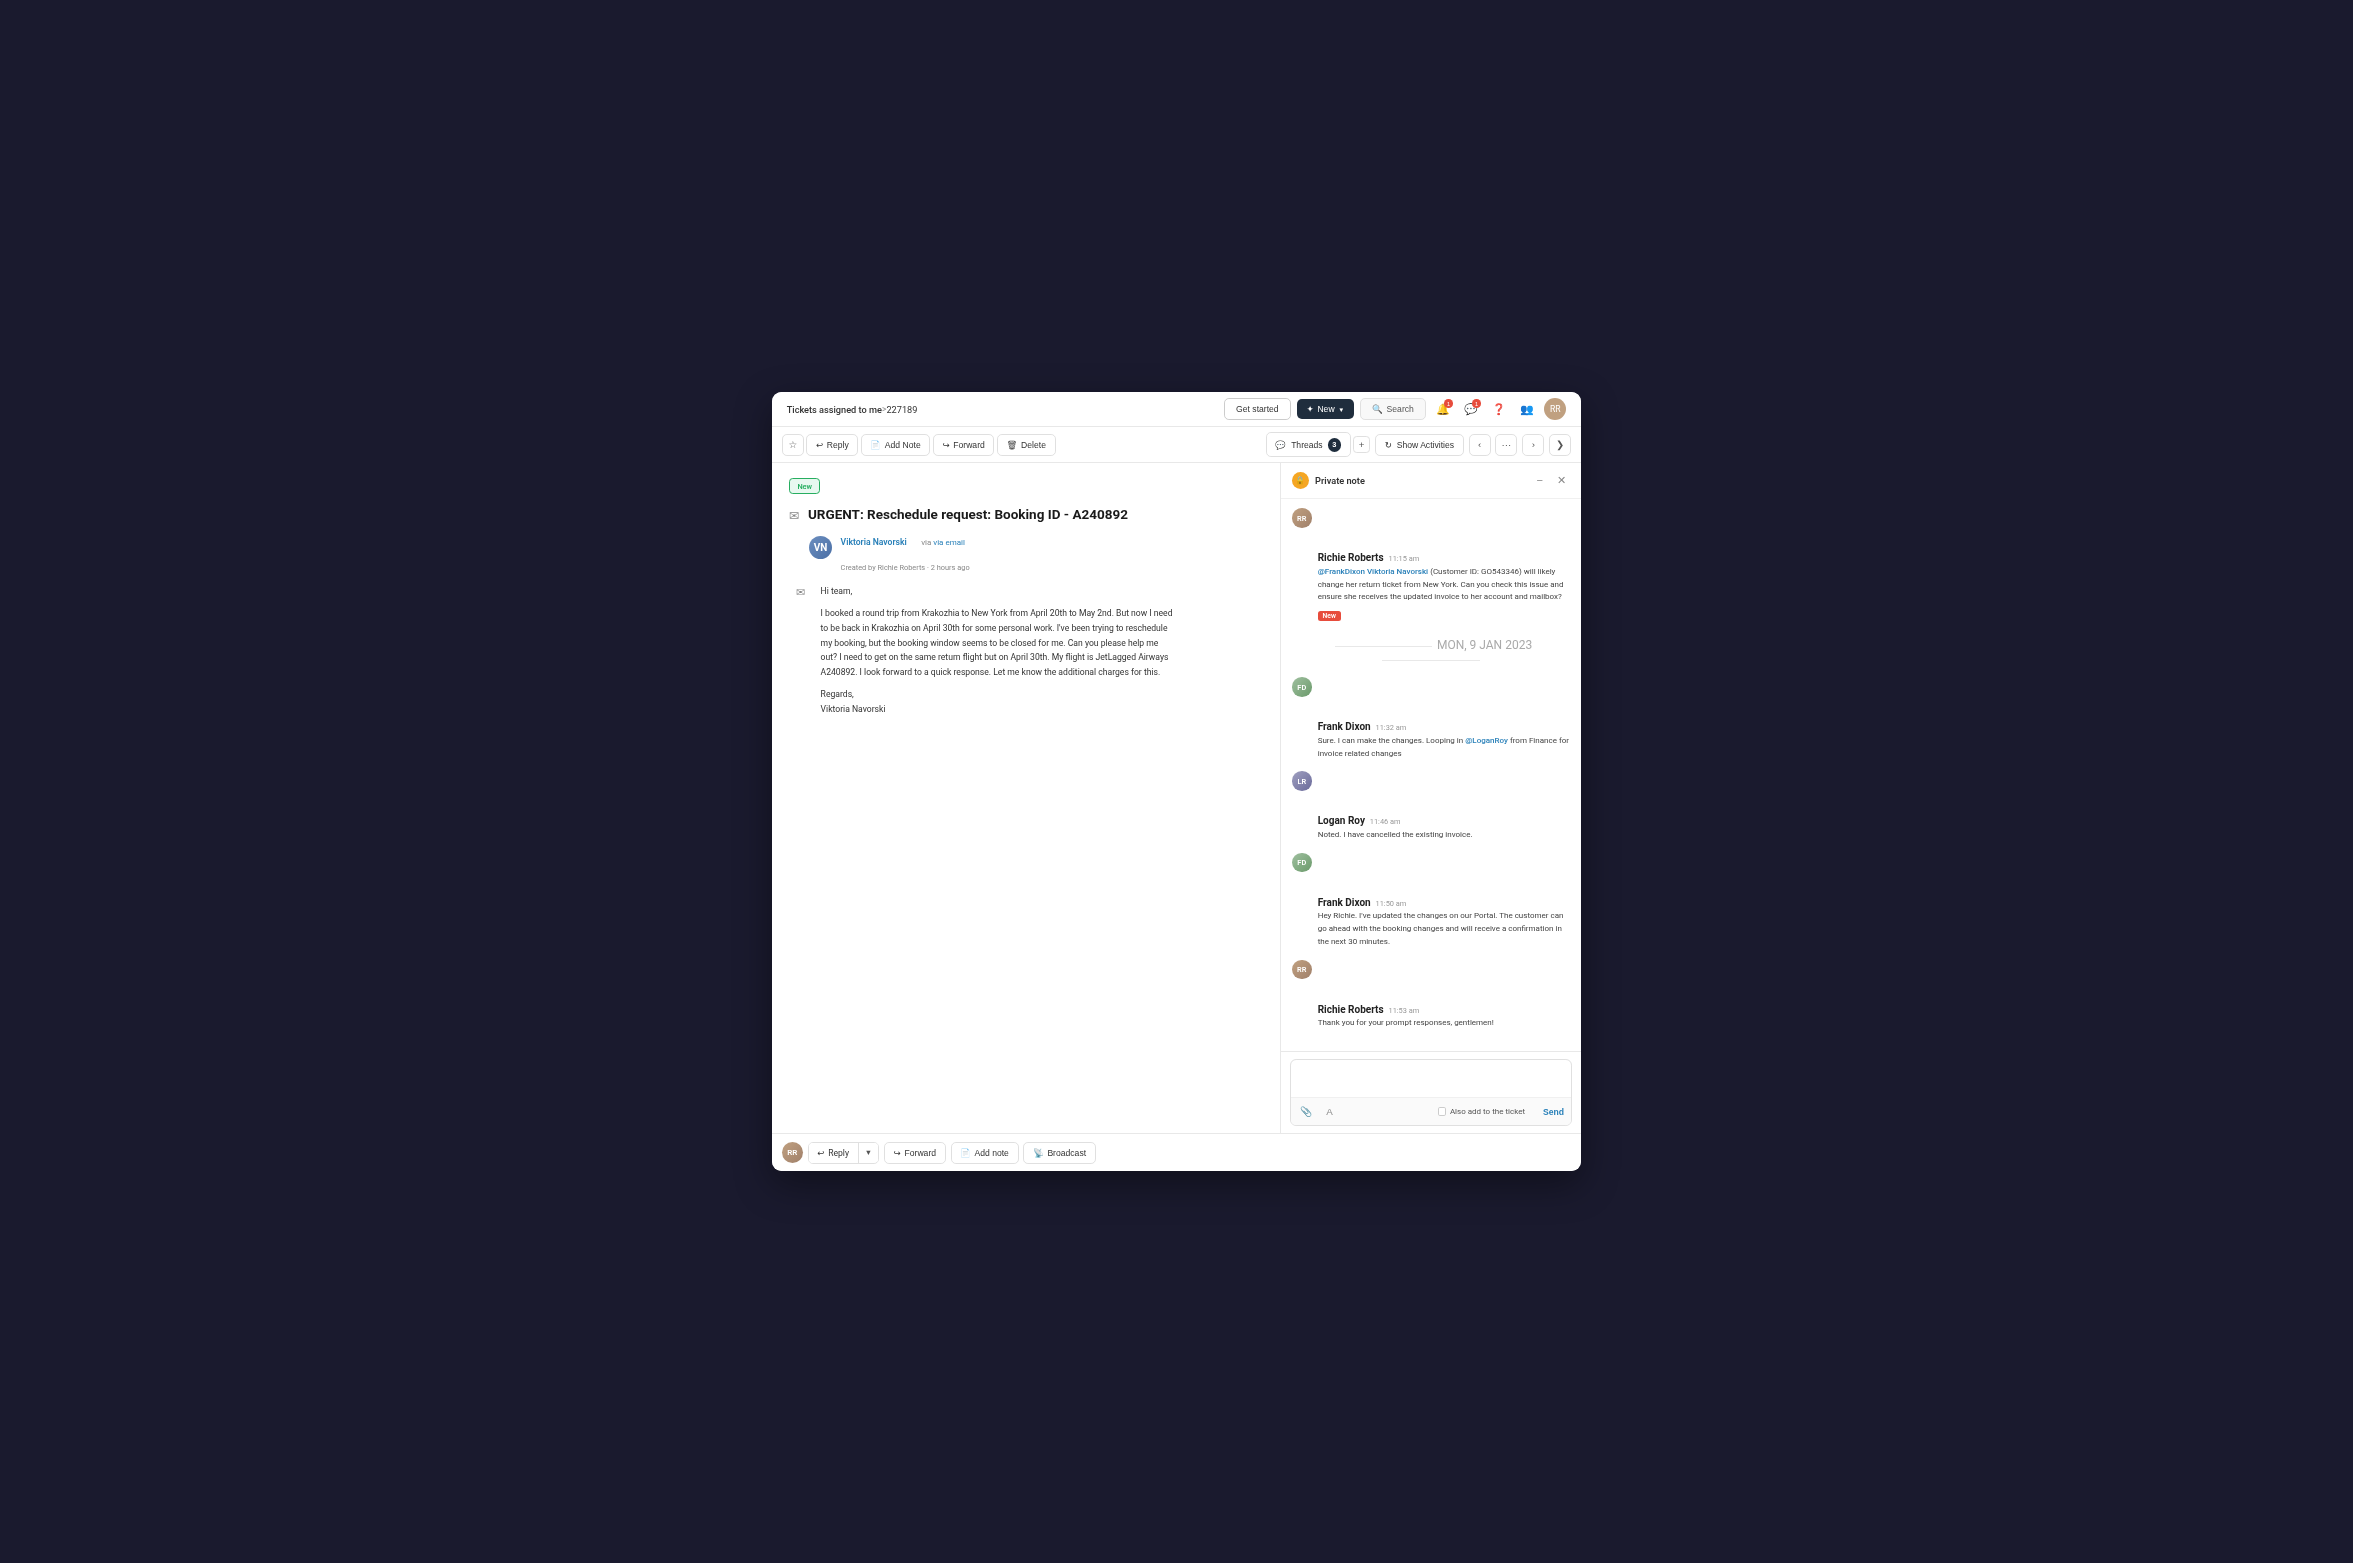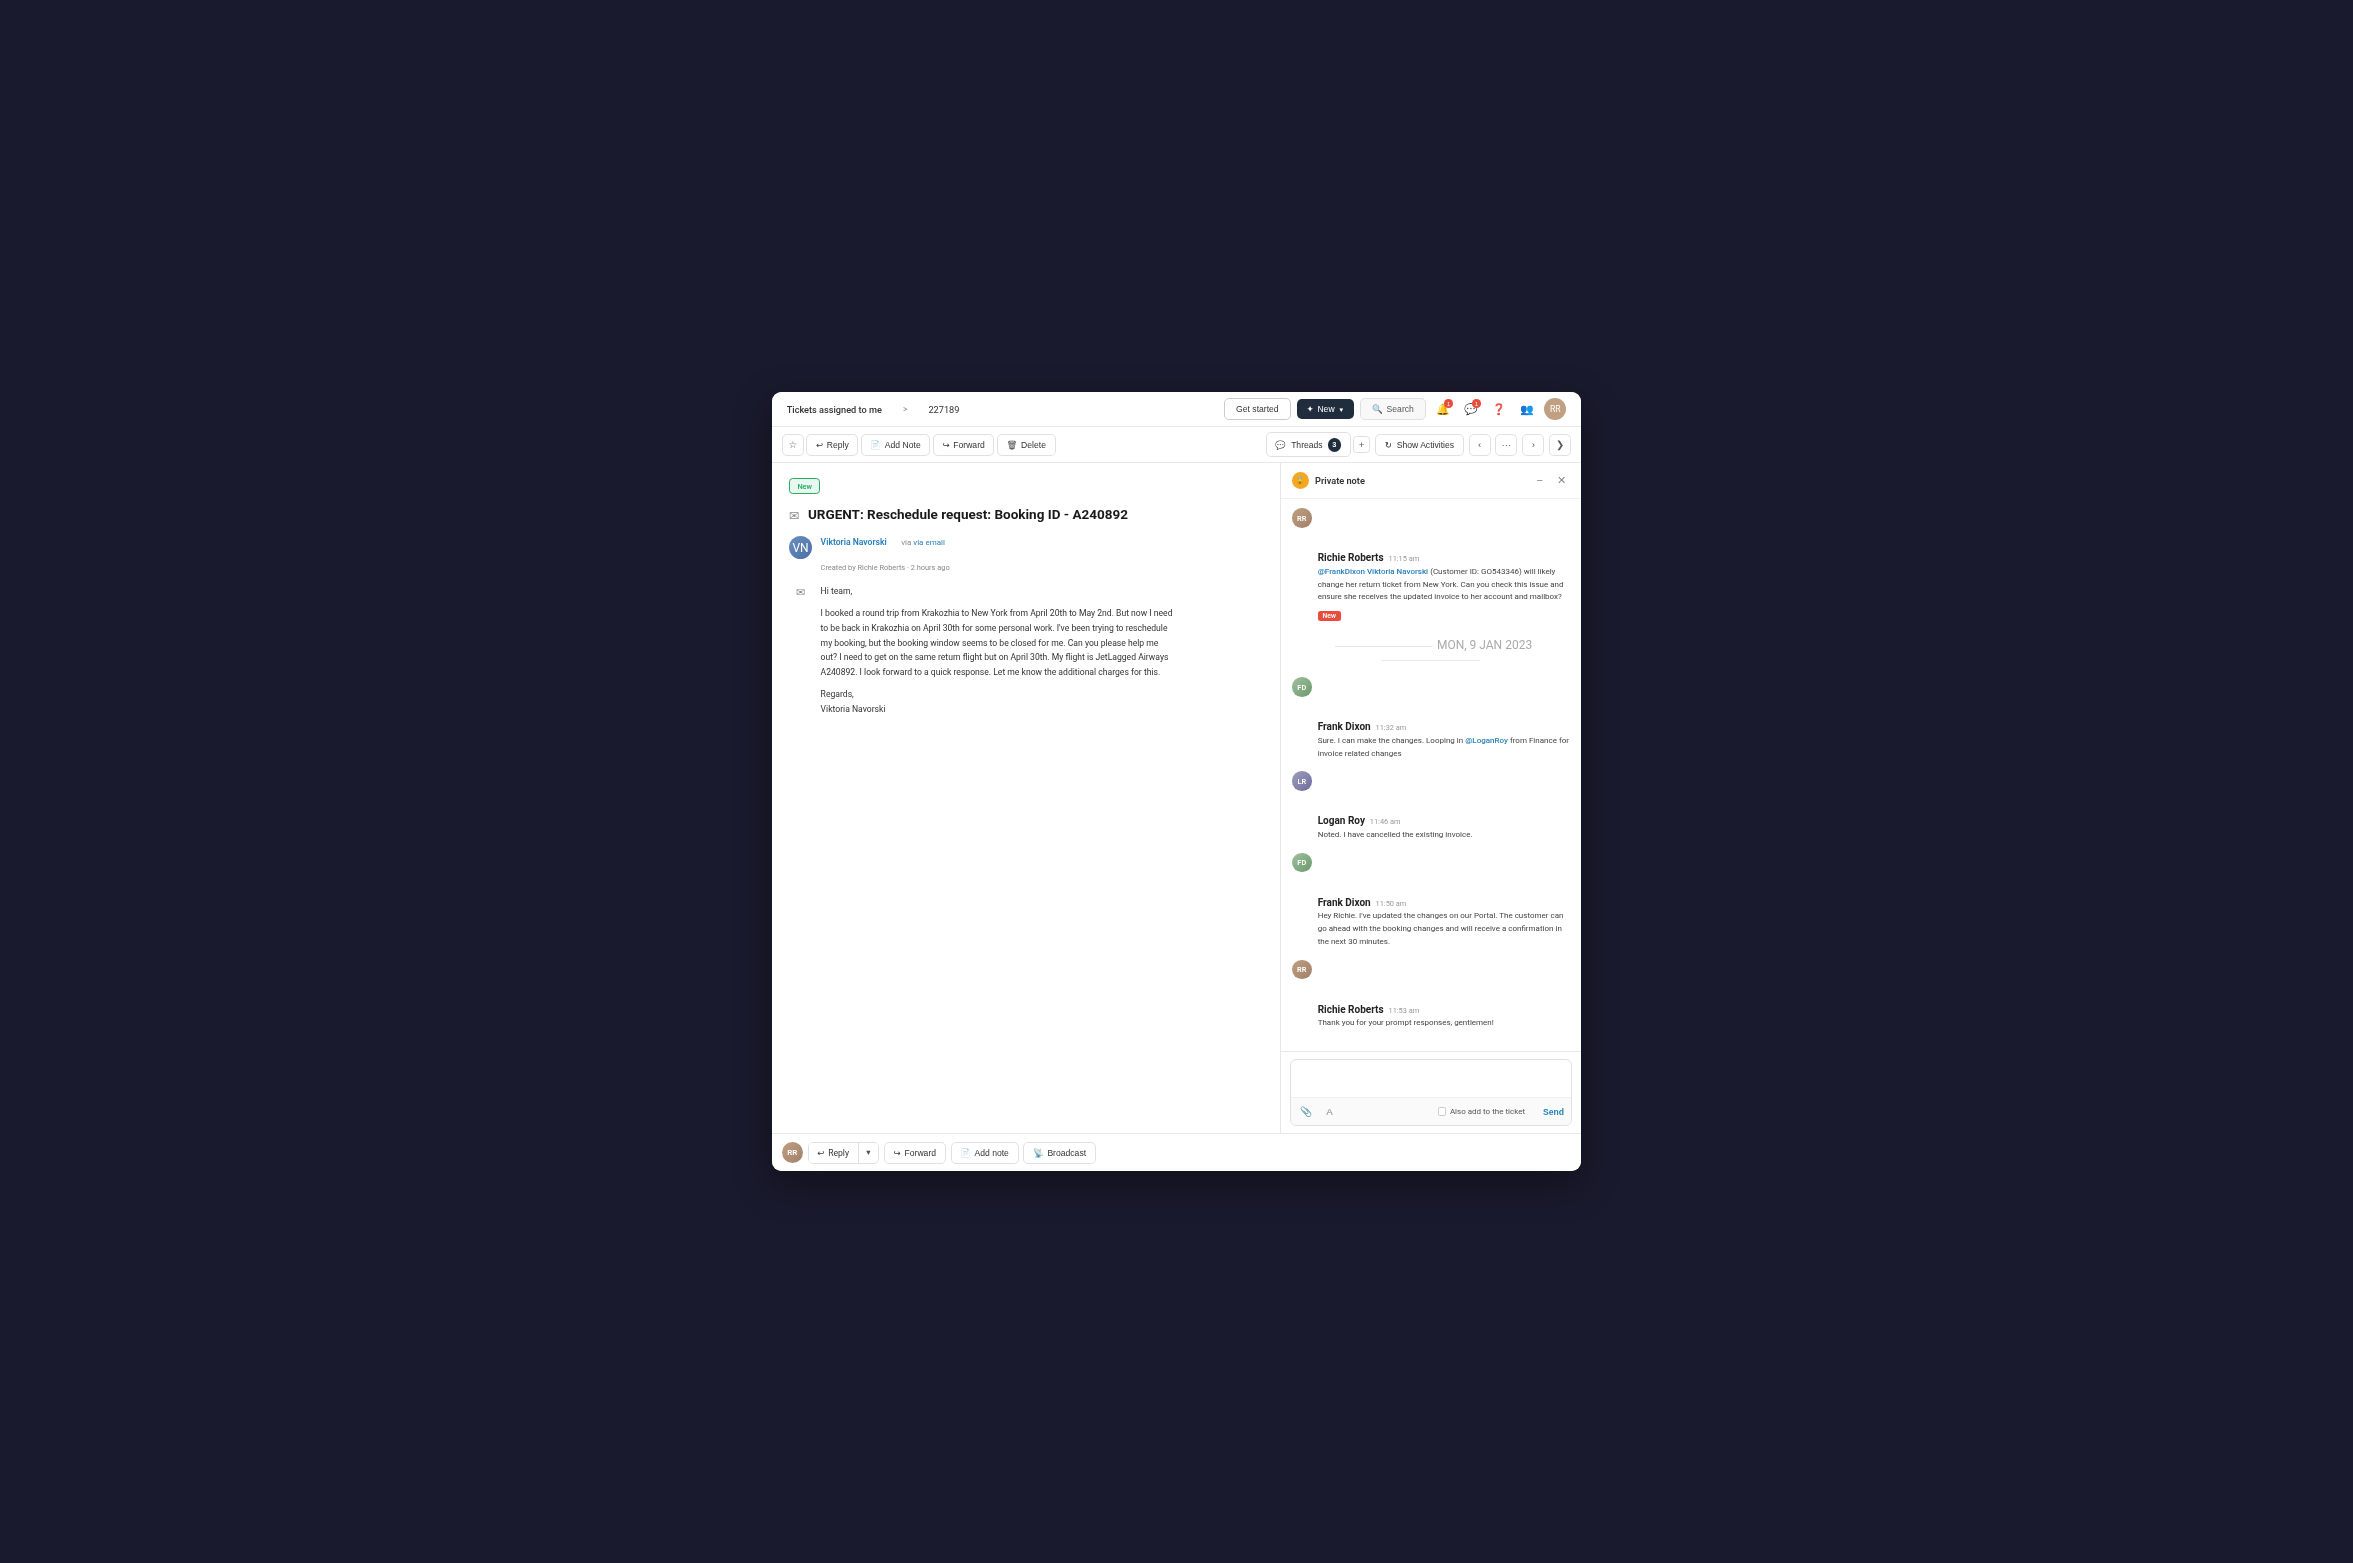--- a/index.html
+++ b/index.html
@@ -28,21 +28,21 @@
       display: flex;
       align-items: center;
       justify-content: space-between;
       padding: 6.1px 14.7px;
       border-bottom: 0.6px solid #e8e8e8;
       background: #fff;
     }
     .breadcrumb {
       display: flex;
       align-items: flex-start;
-      gap: 21px;
+      gap: 0;
       font-size: 9.2px;
       color: #333;
       font-weight: 500;
     }
     .breadcrumb .sep { color: #999; font-size: 8.6px; }
     .breadcrumb .ticket-num { color: #333; font-weight: 400; }
     .nav-right {
       display: flex;
       align-items: center;
       gap: 6.1px;
@@ -268,22 +268,23 @@
     .sender-avatar {
       width: 23px;
       height: 23px;
       border-radius: 50%;
       background: linear-gradient(135deg, #6c8ebf, #4a6fa5);
       flex-shrink: 0;
       display: flex;
       align-items: center;
       justify-content: center;
       color: #fff;
-      font-size: 12px;
-      font-weight: 400;
+      font-size: 10px;
+      font-weight: 700;
+      margin-left: 20px;
     }
     .sender-info .sender-name {
       font-size: 8.6px;
       font-weight: 600;
       color: #2980b9;
     }
     .sender-info .via-label { color: #888; font-size: 8px; font-weight: 400; margin-left: 12px; }
     .sender-info .created-by {
       font-size: 7.4px;
       color: #888;

